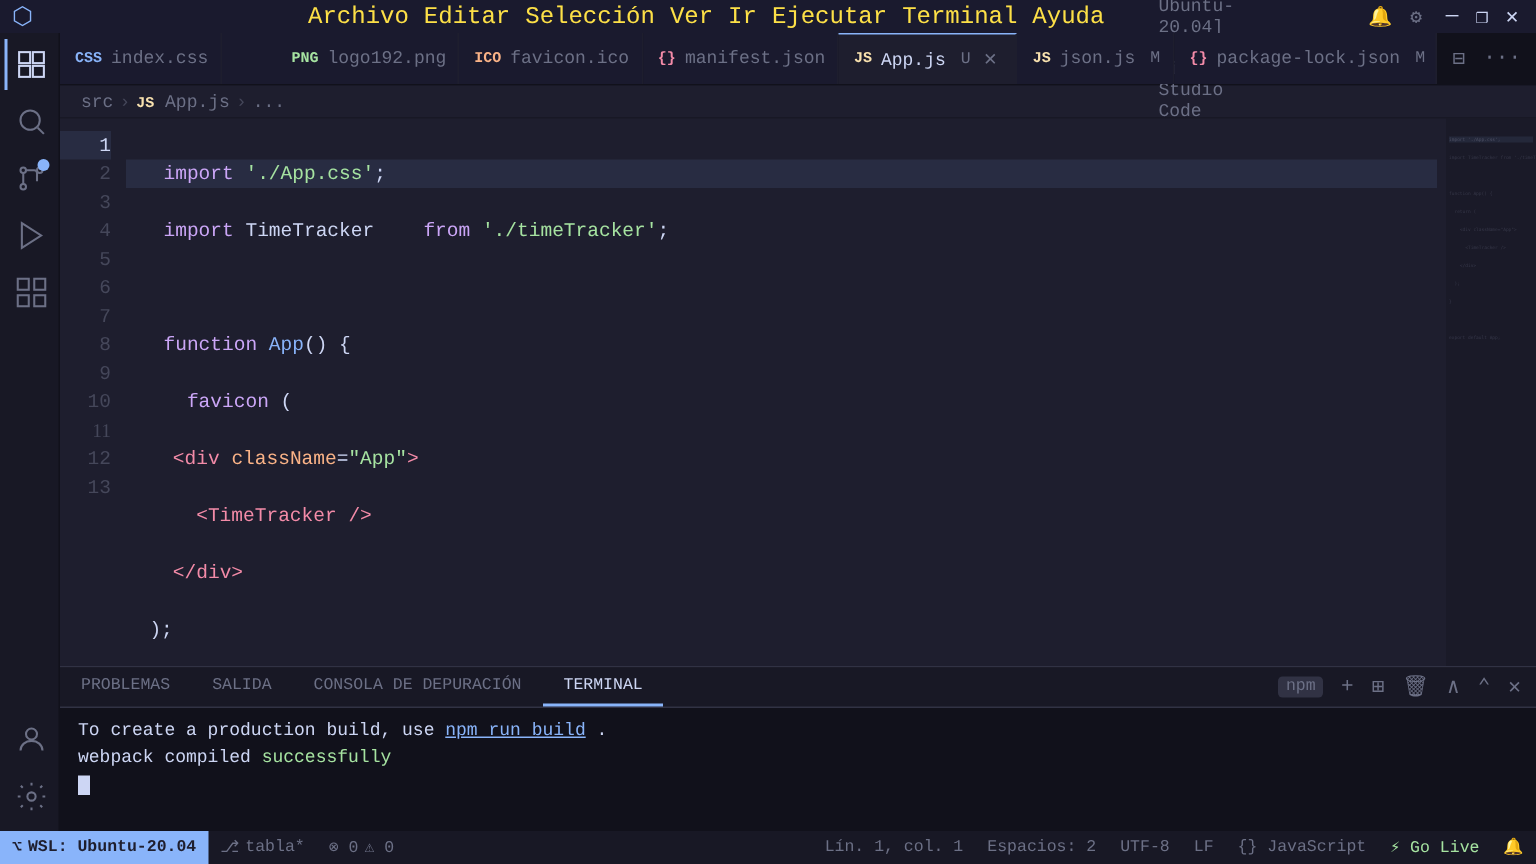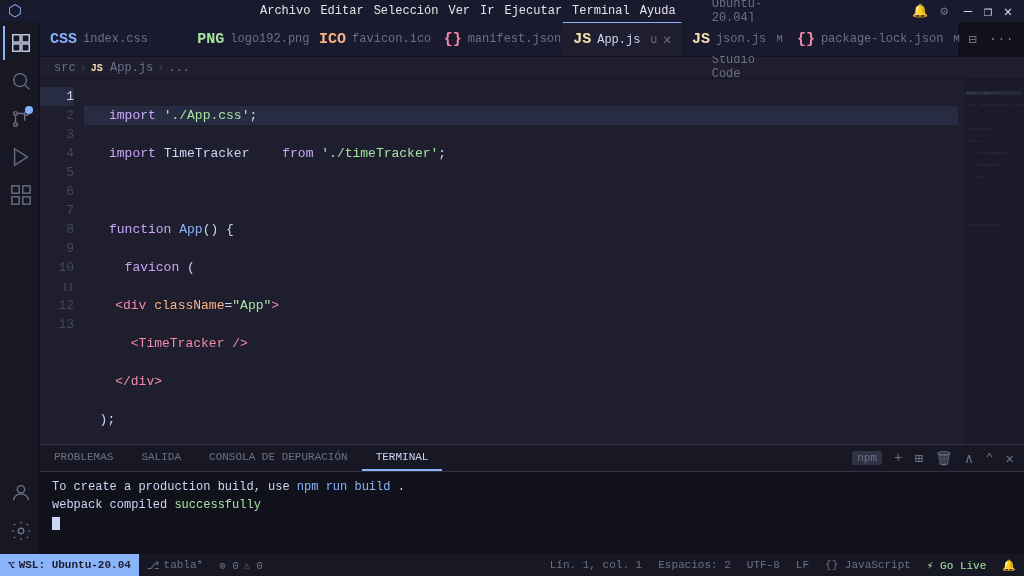--- a/index.html
+++ b/index.html
@@ -25,22 +25,22 @@
       padding: 0 8px;
       flex-shrink: 0;
       user-select: none;
     }
     #title-bar-left {
       display: flex;
       align-items: center;
       gap: 12px;
     }
     .menu-item {
-      color: #e5e5e5;
-      font-size: 12px;
+      color: #fde047;
+      font-size: 16px;
       cursor: pointer;
       padding: 2px 4px;
     }
     #title-bar-right {
       display: flex;
       align-items: center;
       gap: 4px;
       margin-left: auto;
     }
     .window-btn {
@@ -145,21 +145,21 @@
       background: #1a1a2e;
       min-width: 90px;
       position: relative;
     }
     .tab.active {
       background: #1e1e2e;
       color: #cdd6f4;
       border-top: 1px solid #89b4fa;
     }
     .tab-icon {
-      font-size: 15px;
+      font-size: 10px;
       font-weight: bold;
     }
     .tab-icon.css { color: #89b4fa; }
     .tab-icon.png { color: #a6e3a1; padding-left: 36px; }
     .tab-icon.ico { color: #fab387; }
     .tab-icon.json { color: #f38ba8; }
     .tab-icon.js { color: #f9e2af; }
     .tab-close {
       margin-left: auto;
       font-size: 14px;
@@ -300,21 +300,21 @@
       align-items: center;
     }
     #terminal-content {
       flex: 1;
       padding: 6px 12px;
       font-size: 12px;
       color: #cdd6f4;
       overflow-y: auto;
       line-height: 1.5;
     }
-    .term-link { color: #89b4fa; cursor: pointer; }
+    .term-link { color: #89b4fa; text-decoration: underline; cursor: pointer; }
     .term-success { color: #a6e3a1; }
     #terminal-cursor {
       display: inline-block;
       width: 8px;
       height: 13px;
       background: #cdd6f4;
       vertical-align: text-bottom;
       animation: blink 1s step-end infinite;
     }
     @keyframes blink { 50% { opacity: 0; } }

